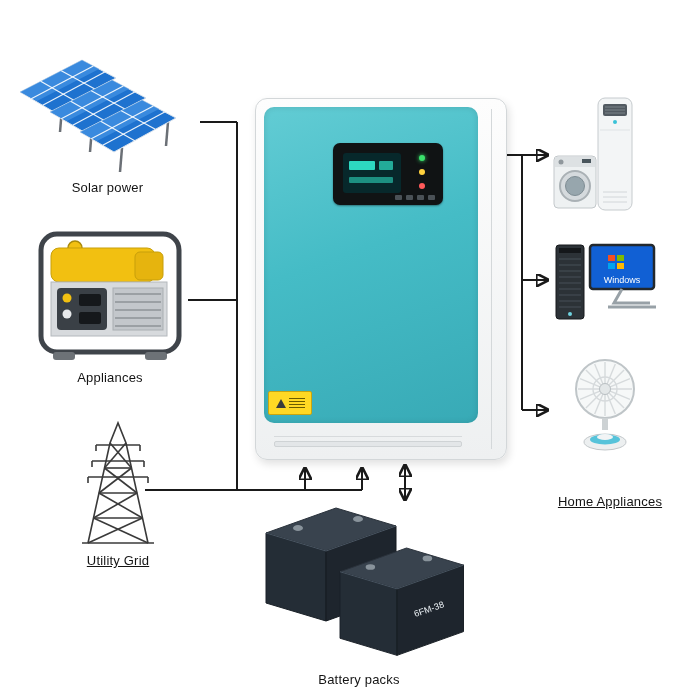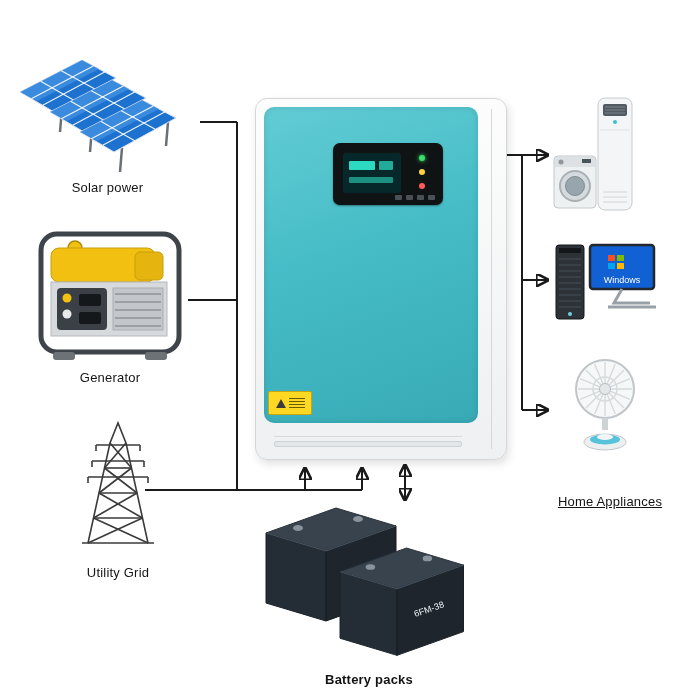--- a/index.html
+++ b/index.html
@@ -129,21 +129,21 @@
     <rect x="44" y="84" width="22" height="12" rx="2" fill="#15181b"></rect>
     <rect x="78" y="60" width="50" height="42" fill="#c3c7cb" stroke="#a9aeb2"></rect>
     <line x1="80" y1="66" x2="126" y2="66" stroke="#9ba0a4" stroke-width="2"></line>
     <line x1="80" y1="74" x2="126" y2="74" stroke="#9ba0a4" stroke-width="2"></line>
     <line x1="80" y1="82" x2="126" y2="82" stroke="#9ba0a4" stroke-width="2"></line>
     <line x1="80" y1="90" x2="126" y2="90" stroke="#9ba0a4" stroke-width="2"></line>
     <line x1="80" y1="98" x2="126" y2="98" stroke="#9ba0a4" stroke-width="2"></line>
     <rect x="18" y="124" width="22" height="8" rx="3" fill="#6d7277"></rect>
     <rect x="110" y="124" width="22" height="8" rx="3" fill="#6d7277"></rect>
   </svg>
-  <div class="node-label" style="left:35px;top:370px;width:150px;">Generator</div>
+  <div class="node-label" style="left:35px;top:370px;width:150px;">Appliances</div>
 
   <svg class="abs" style="left:58px;top:413px;" width="120" height="137" viewBox="0 0 120 137">
     <g stroke="#3a3a3a" stroke-width="1.6" fill="none">
       <path d="M30,130 L52,30 L60,10 L68,30 L90,130"></path>
       <line x1="38" y1="32" x2="82" y2="32"></line>
       <line x1="34" y1="48" x2="86" y2="48"></line>
       <line x1="30" y1="64" x2="90" y2="64"></line>
       <line x1="38" y1="32" x2="38" y2="38"></line>
         <line x1="82" y1="32" x2="82" y2="38"></line>
       <line x1="34" y1="48" x2="34" y2="54"></line>
@@ -157,21 +157,21 @@
       <line x1="41" y1="80" x2="84.5" y2="105"></line>
         <line x1="79" y1="80" x2="35.5" y2="105"></line>
       <line x1="35.5" y1="105" x2="90" y2="130"></line>
         <line x1="84.5" y1="105" x2="30" y2="130"></line>
       <line x1="46.5" y1="55" x2="73.5" y2="55"></line>
       <line x1="41" y1="80" x2="79" y2="80"></line>
       <line x1="35.5" y1="105" x2="84.5" y2="105"></line>
       <line x1="24" y1="130" x2="96" y2="130"></line>
     </g>
   </svg>
-  <div class="node-label" style="left:58px;top:565px;width:120px;">Utility Grid</div>
+  <div class="node-label" style="left:58px;top:553px;width:120px;text-decoration:underline;">Utility Grid</div>
 
   <div id="inverter">
     <div class="front"></div>
     <div class="seam"></div>
     <div class="display">
       <div class="lcd">
         <i class="b1"></i>
           <i class="b2"></i>
           <i class="b3"></i>
       </div>
@@ -277,15 +277,15 @@
       <use href="#batt" x="4" y="2"></use>
       <text x="99" y="70" font-size="10" fill="#e8eef2" text-anchor="middle" font-family="Liberation Sans, sans-serif" transform="rotate(-19 99 70)">6FM-65</text>
     </g>
     <g>
       <g transform="translate(78,42) scale(0.95)">
         <use href="#batt" x="0" y="0"></use>
       </g>
       <text x="168" y="106" font-size="9" fill="#e8eef2" text-anchor="middle" font-family="Liberation Sans, sans-serif" transform="rotate(-19 168 106)">6FM-38</text>
     </g>
   </svg>
-  <div class="node-label" style="left:264px;top:672px;width:210px;font-weight:bold;">Battery packs</div>
+  <div class="node-label" style="left:254px;top:672px;width:210px;">Battery packs</div>
 
 </div>
 
 </body></html>

